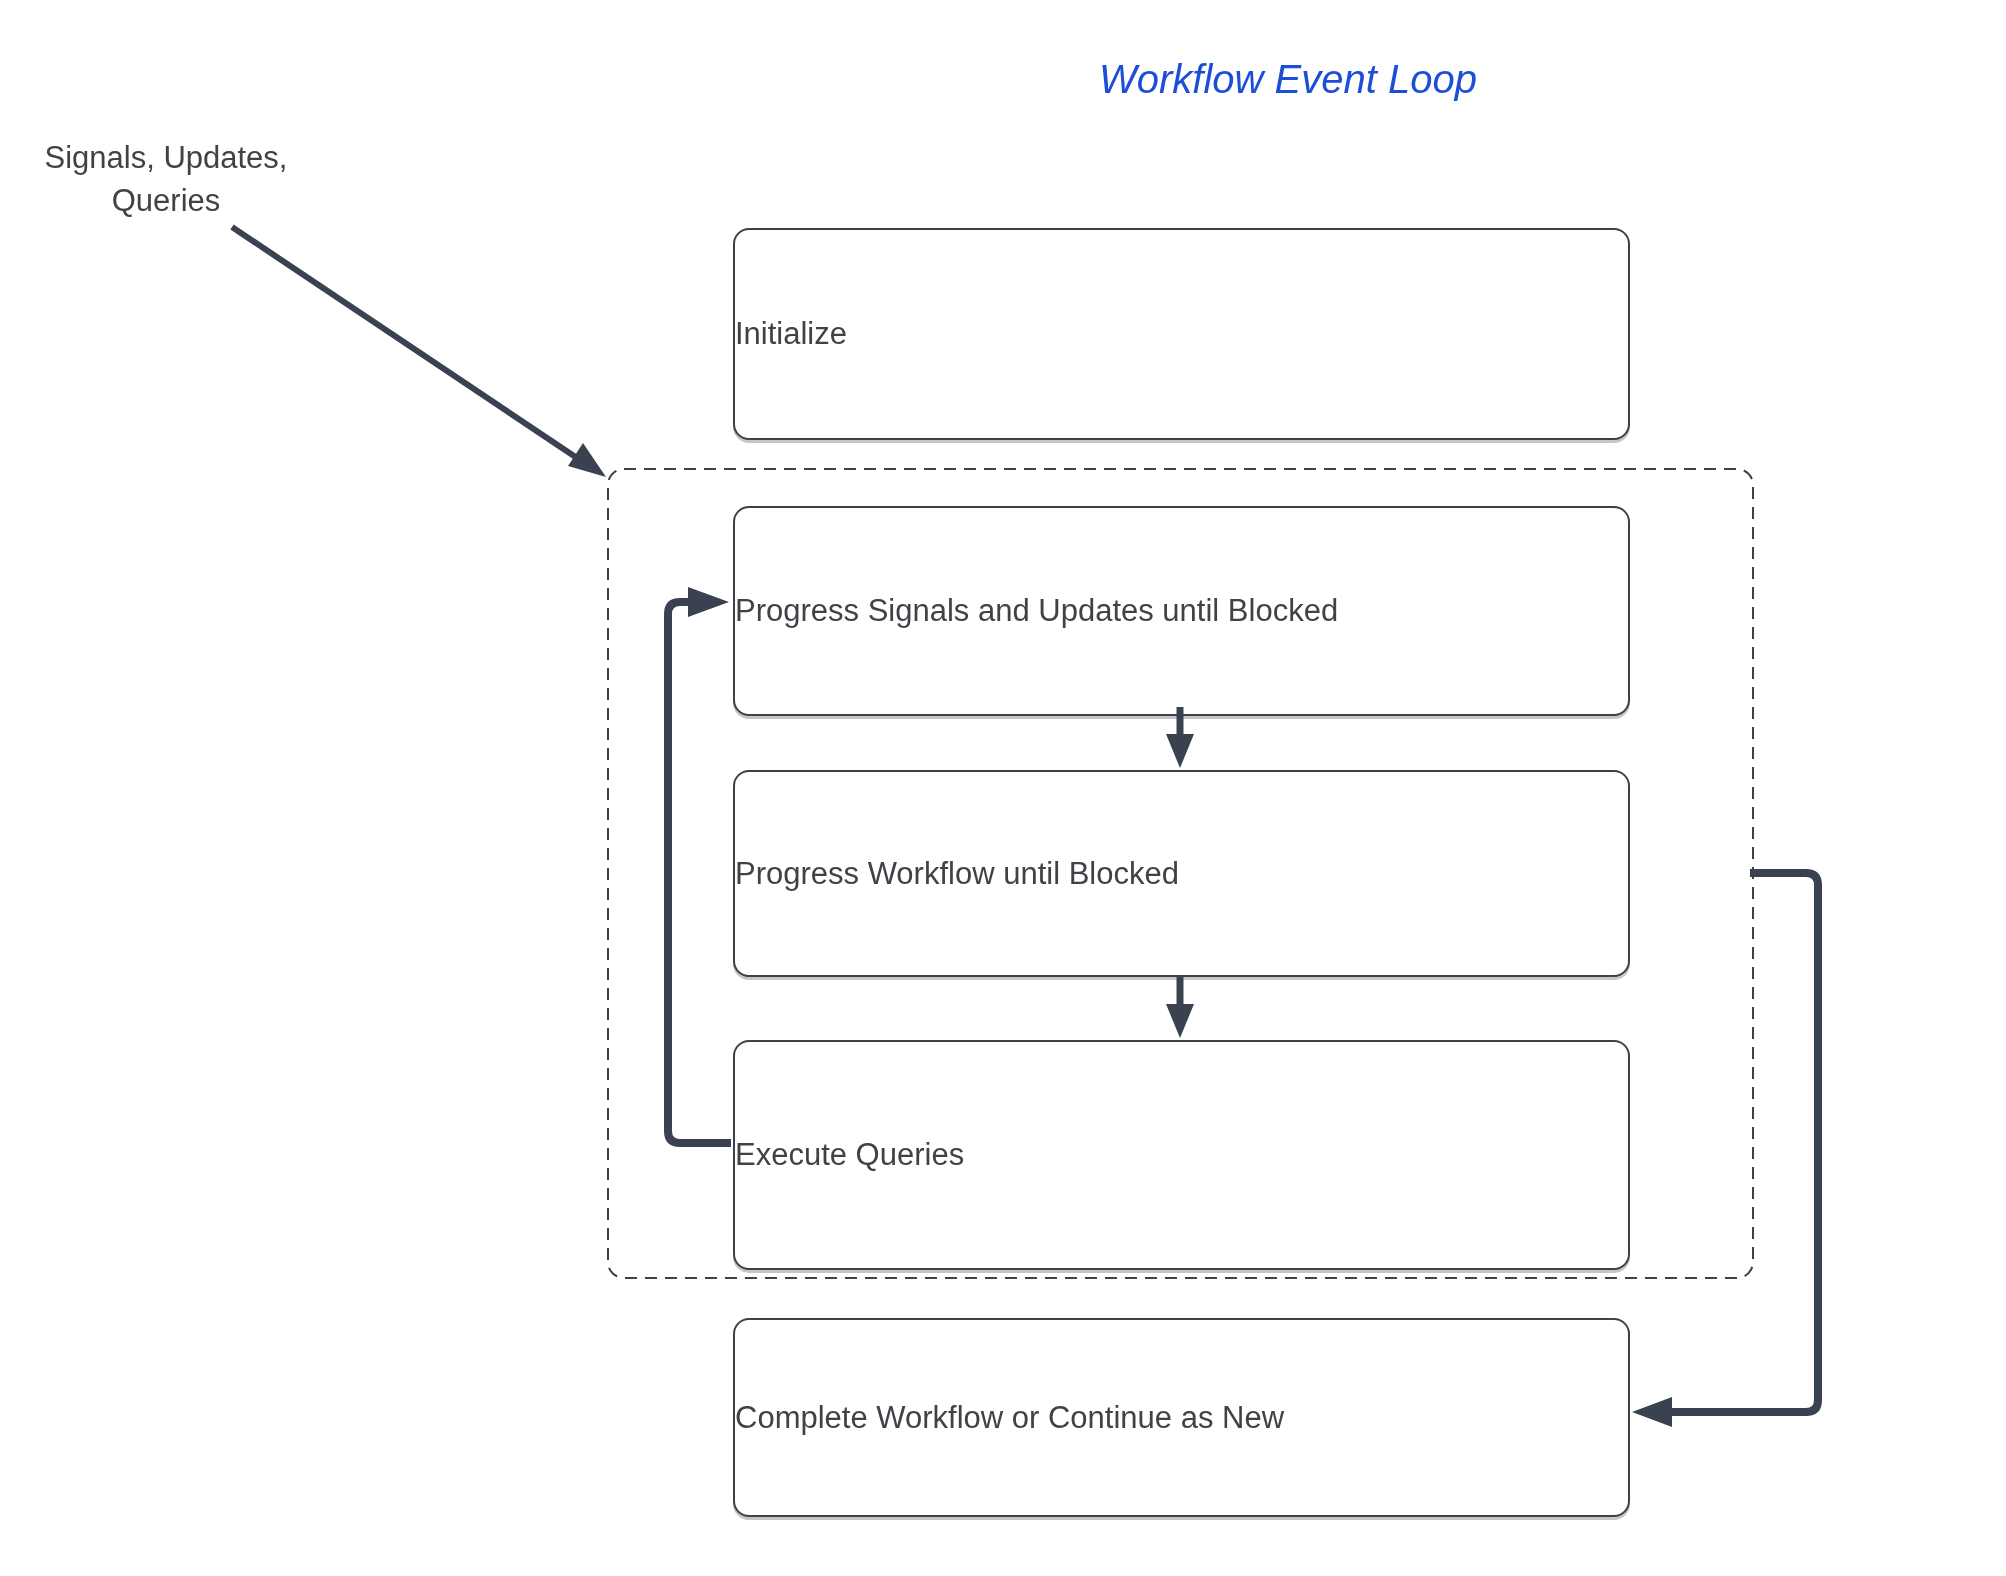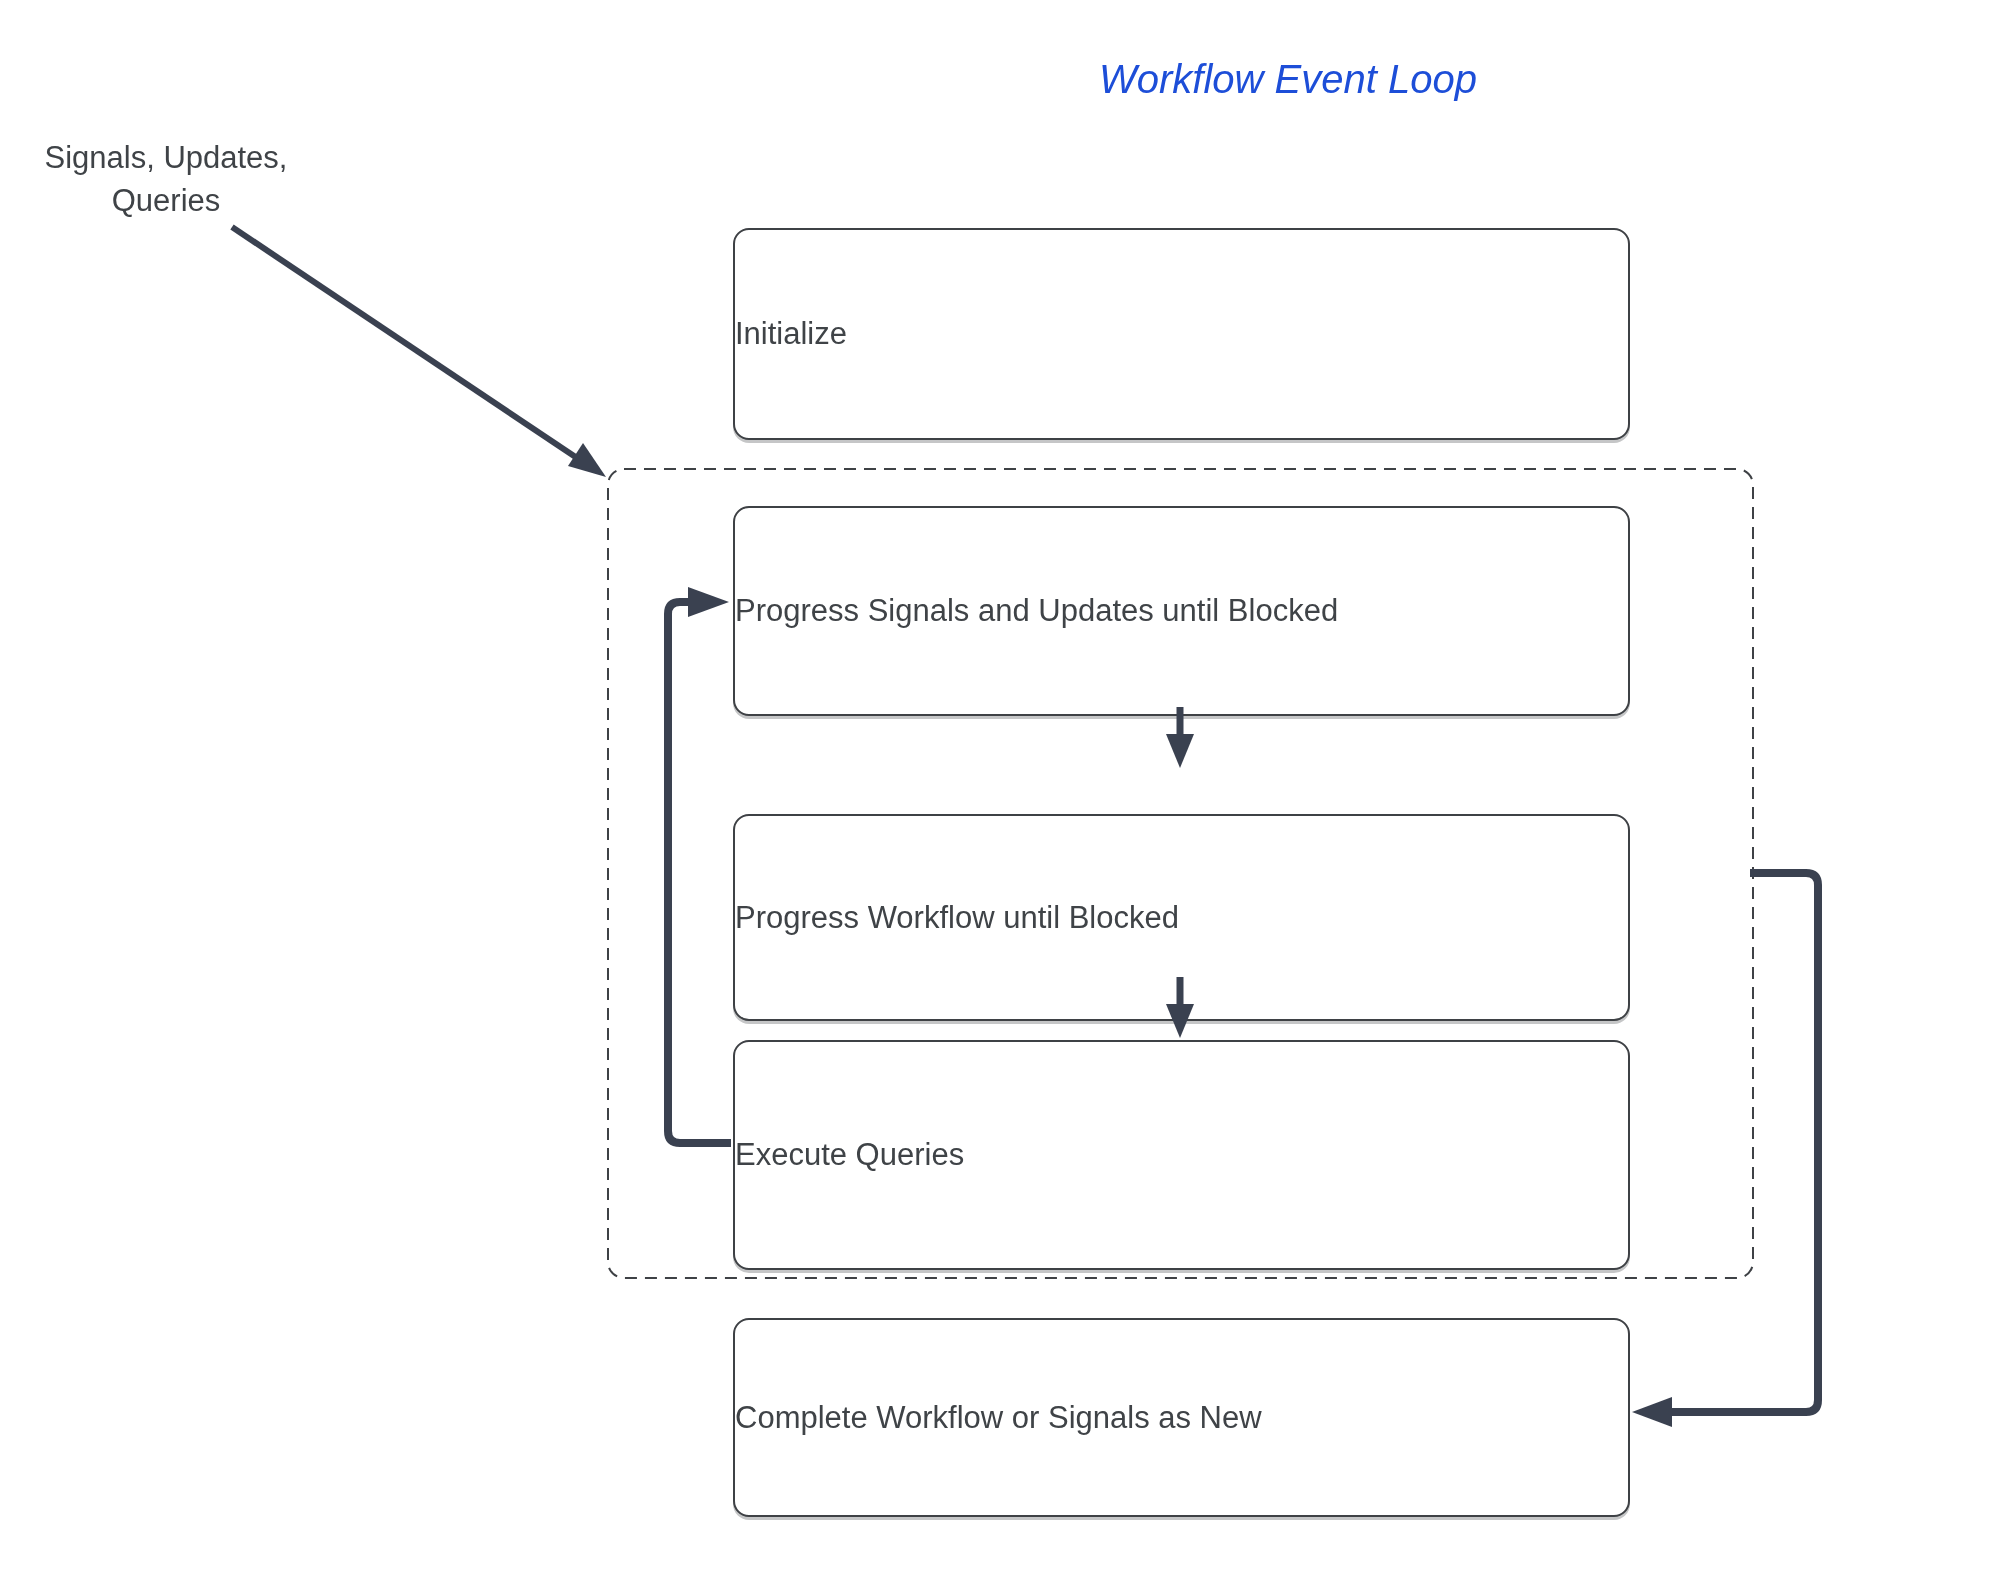--- a/index.html
+++ b/index.html
@@ -50,21 +50,21 @@
     align-items: center;
     justify-content: flex-start;
     text-align: center;
     font-size: 31px;
     color: #3f4347;
     box-sizing: border-box;
     z-index: 2;
   }
   .node-initialize { top: 228px; height: 212px; }
   .node-box1 { top: 497px; height: 210px; margin-top: 9px; }
-  .node-box2 { top: 770px; height: 207px; margin-top: 44px; }
+  .node-box2 { top: 770px; height: 207px; }
   .node-box3 { top: 1040px; height: 230px; }
   .node-complete { top: 1318px; height: 199px; }
   svg.overlay {
     position: absolute;
     left: 0;
     top: 0;
     width: 2006px;
     height: 1576px;
     z-index: 3;
     pointer-events: none;
@@ -115,21 +115,21 @@
 
   <div class="node node-box2">
     <span>Progress Workflow until Blocked</span>
   </div>
 
   <div class="node node-box3">
     <span>Execute Queries</span>
   </div>
 
   <div class="node node-complete">
-    <span>Complete Workflow or Signals as New</span>
+    <span>Complete Workflow or Continue as New</span>
   </div>
 
   <svg class="overlay" viewBox="0 0 2006 1576">
 
     <rect class="dashed-rect" x="608" y="469" width="1145" height="809" rx="16" ry="16"></rect>
 
     <g>
       <line class="thin-arrow-line" x1="232" y1="227" x2="580" y2="460"></line>
       <polygon class="head" points="606,477 568,466 583,443"></polygon>
     </g>

